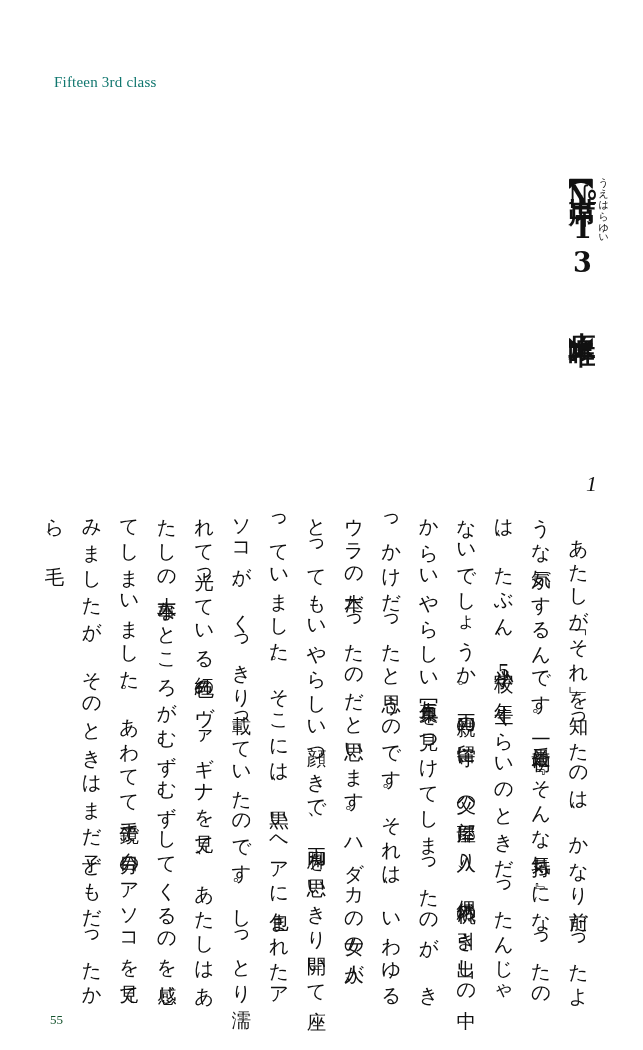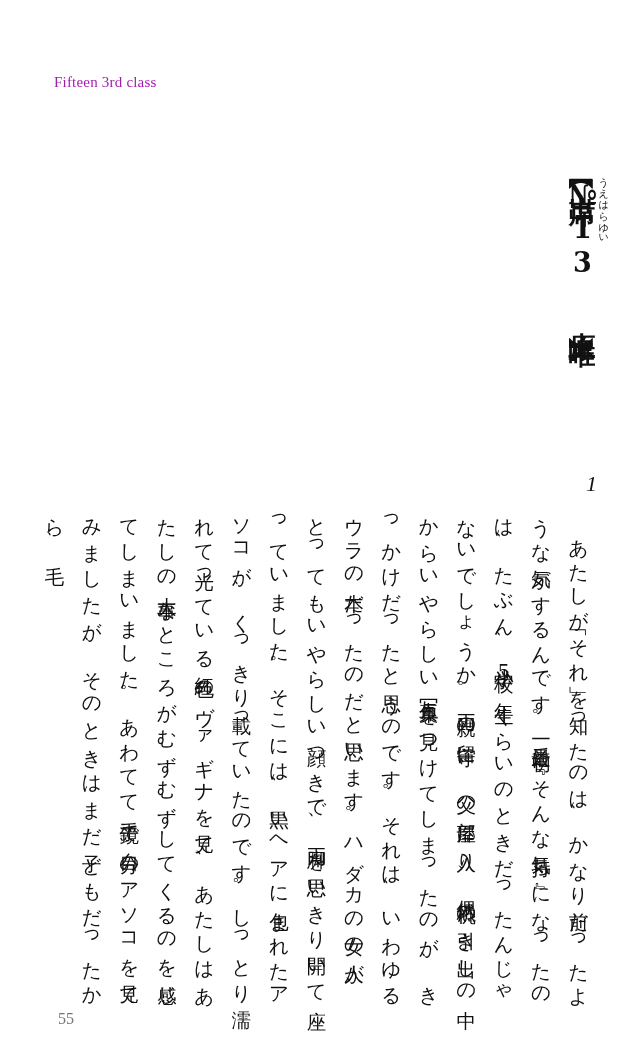--- a/index.html
+++ b/index.html
@@ -22,32 +22,32 @@
   }
 
   
   .running-head {
     position: absolute;
     top: 74px;
     left: 54px;
     font-family: "Liberation Serif", "DejaVu Serif", serif;
     font-size: 15px;
     letter-spacing: 0.2px;
-    color: #a21caf;
+    color: #0f766e;
     white-space: nowrap;
   }
 
   
   .folio {
     position: absolute;
-    left: 58px;
+    left: 50px;
     bottom: 22px;
     font-family: "Liberation Serif", "DejaVu Serif", serif;
-    font-size: 16px;
-    color: #737373;
+    font-size: 13px;
+    color: #14532d;
   }
 
   
   .vtext-block {
     position: absolute;
     top: 118px;
     right: 46px;
     height: 880px;
     display: flex;
     flex-direction: row;

